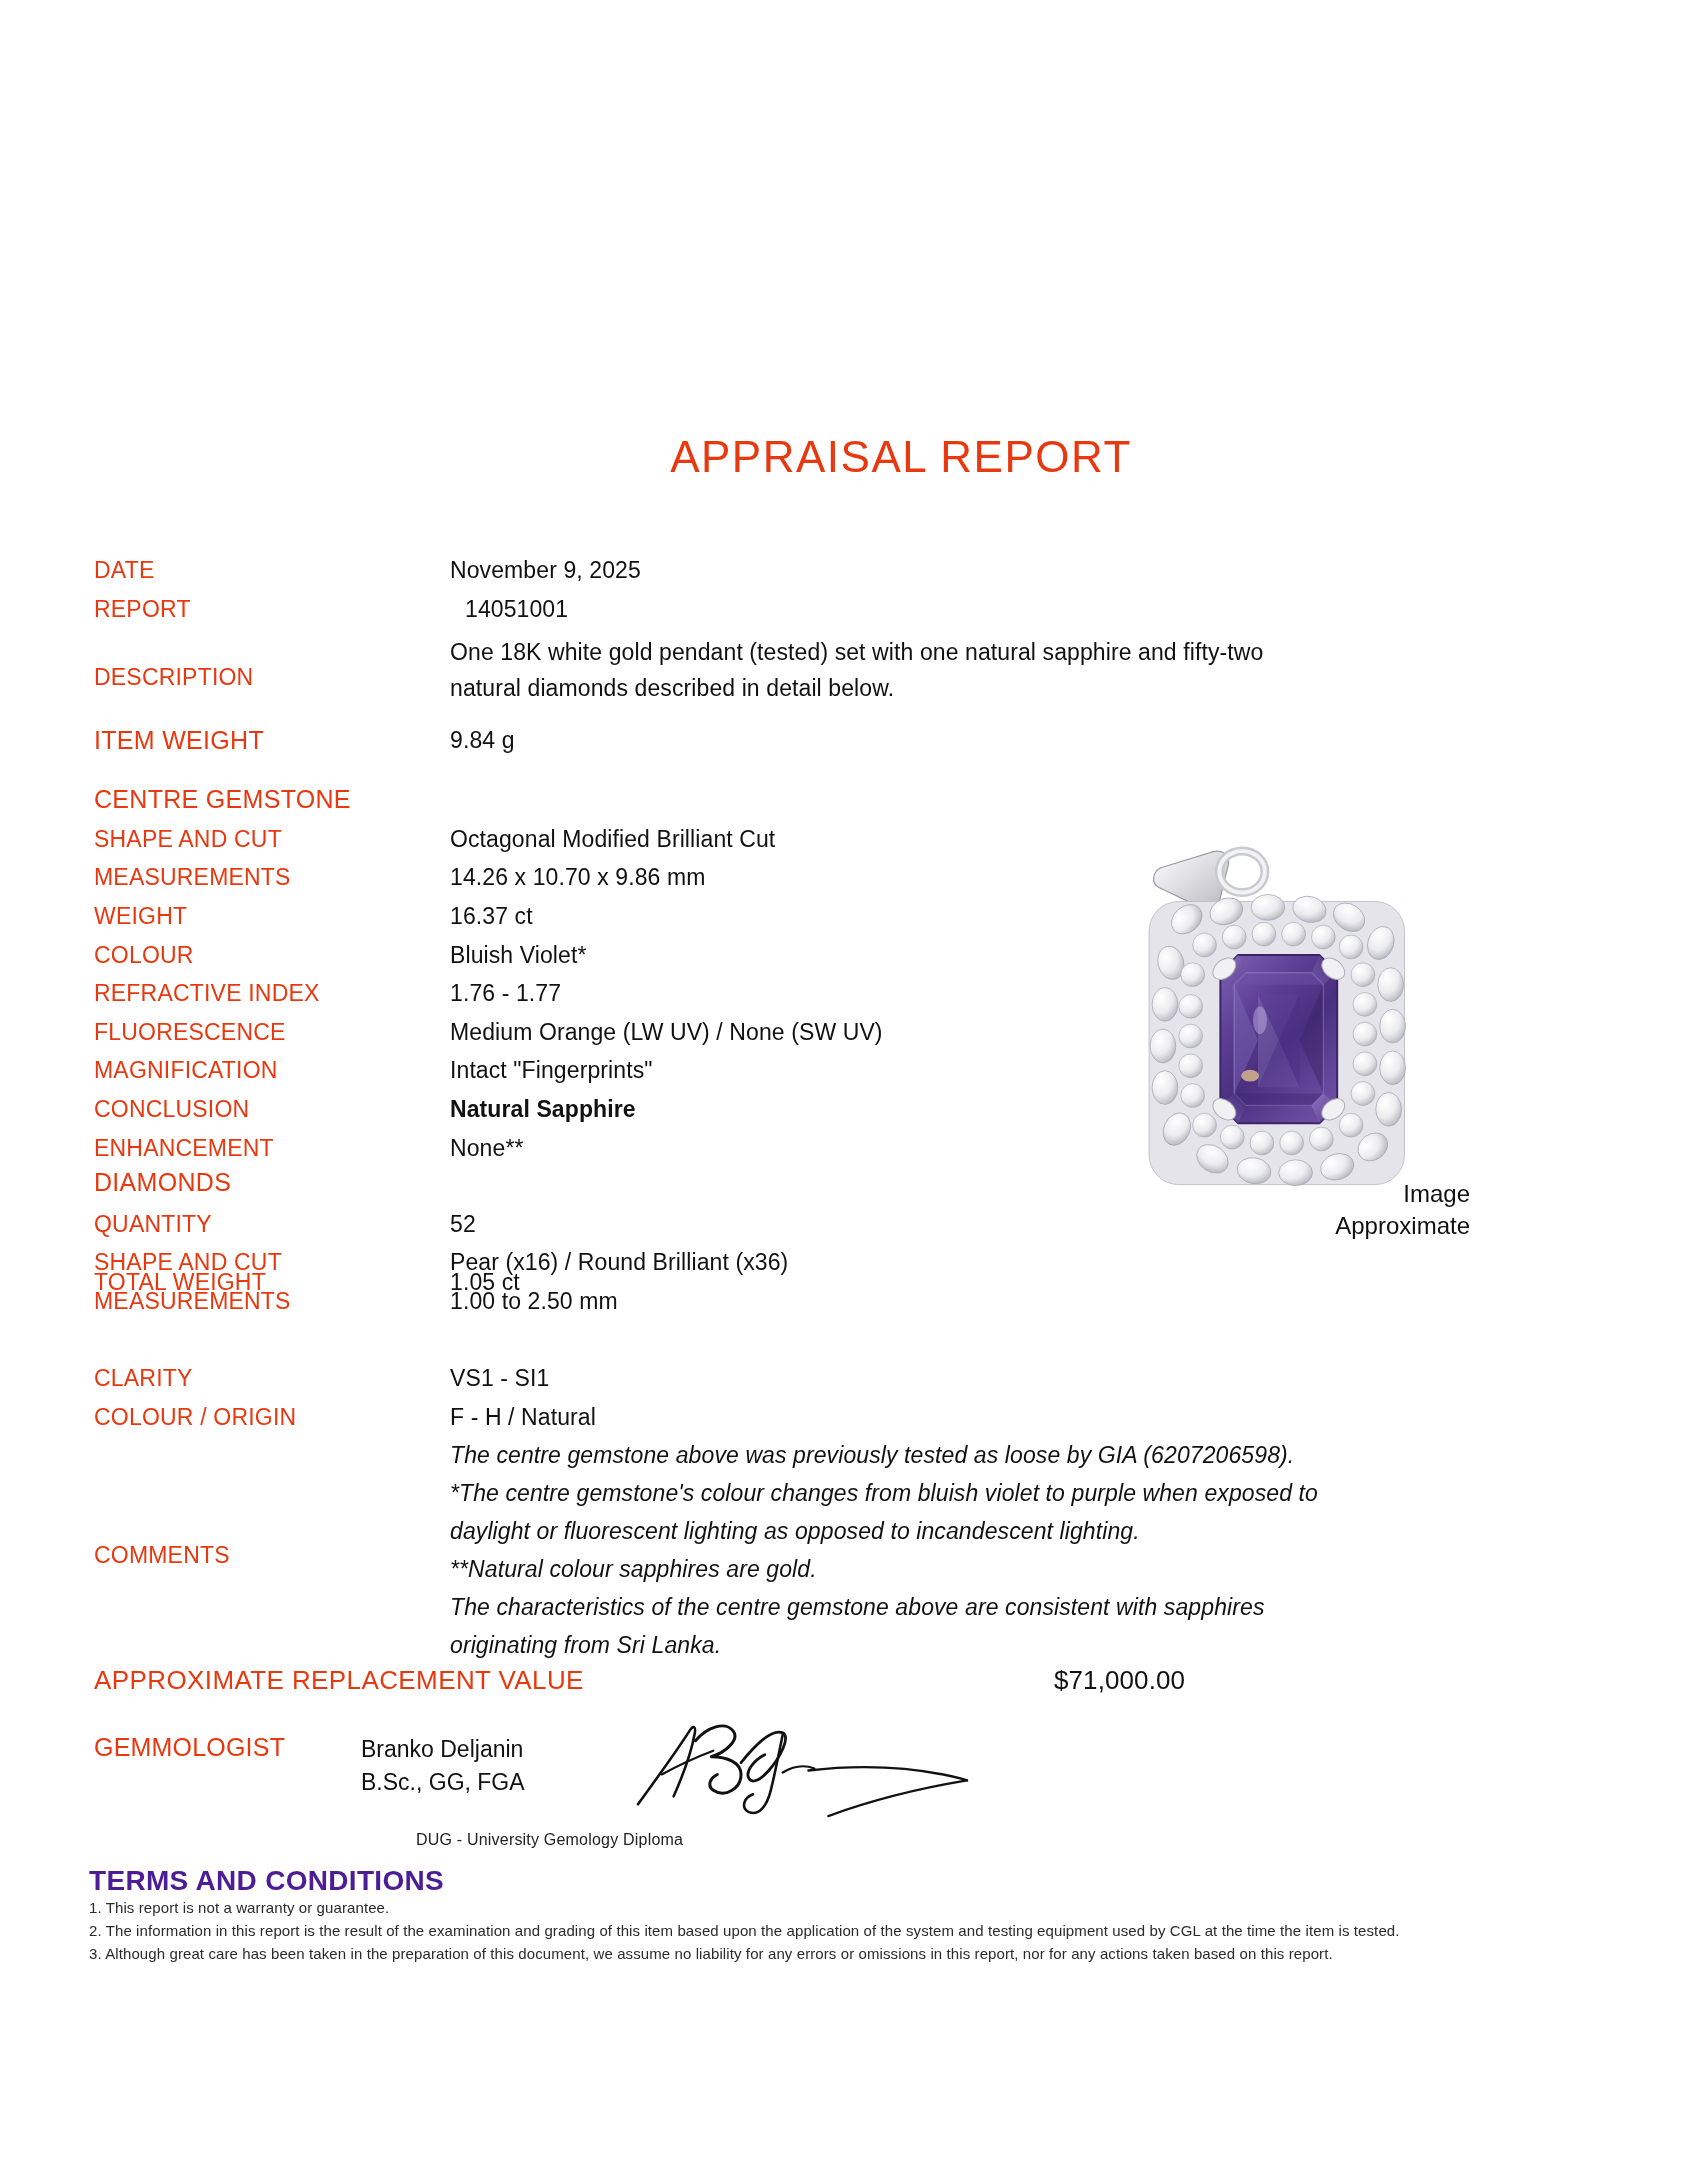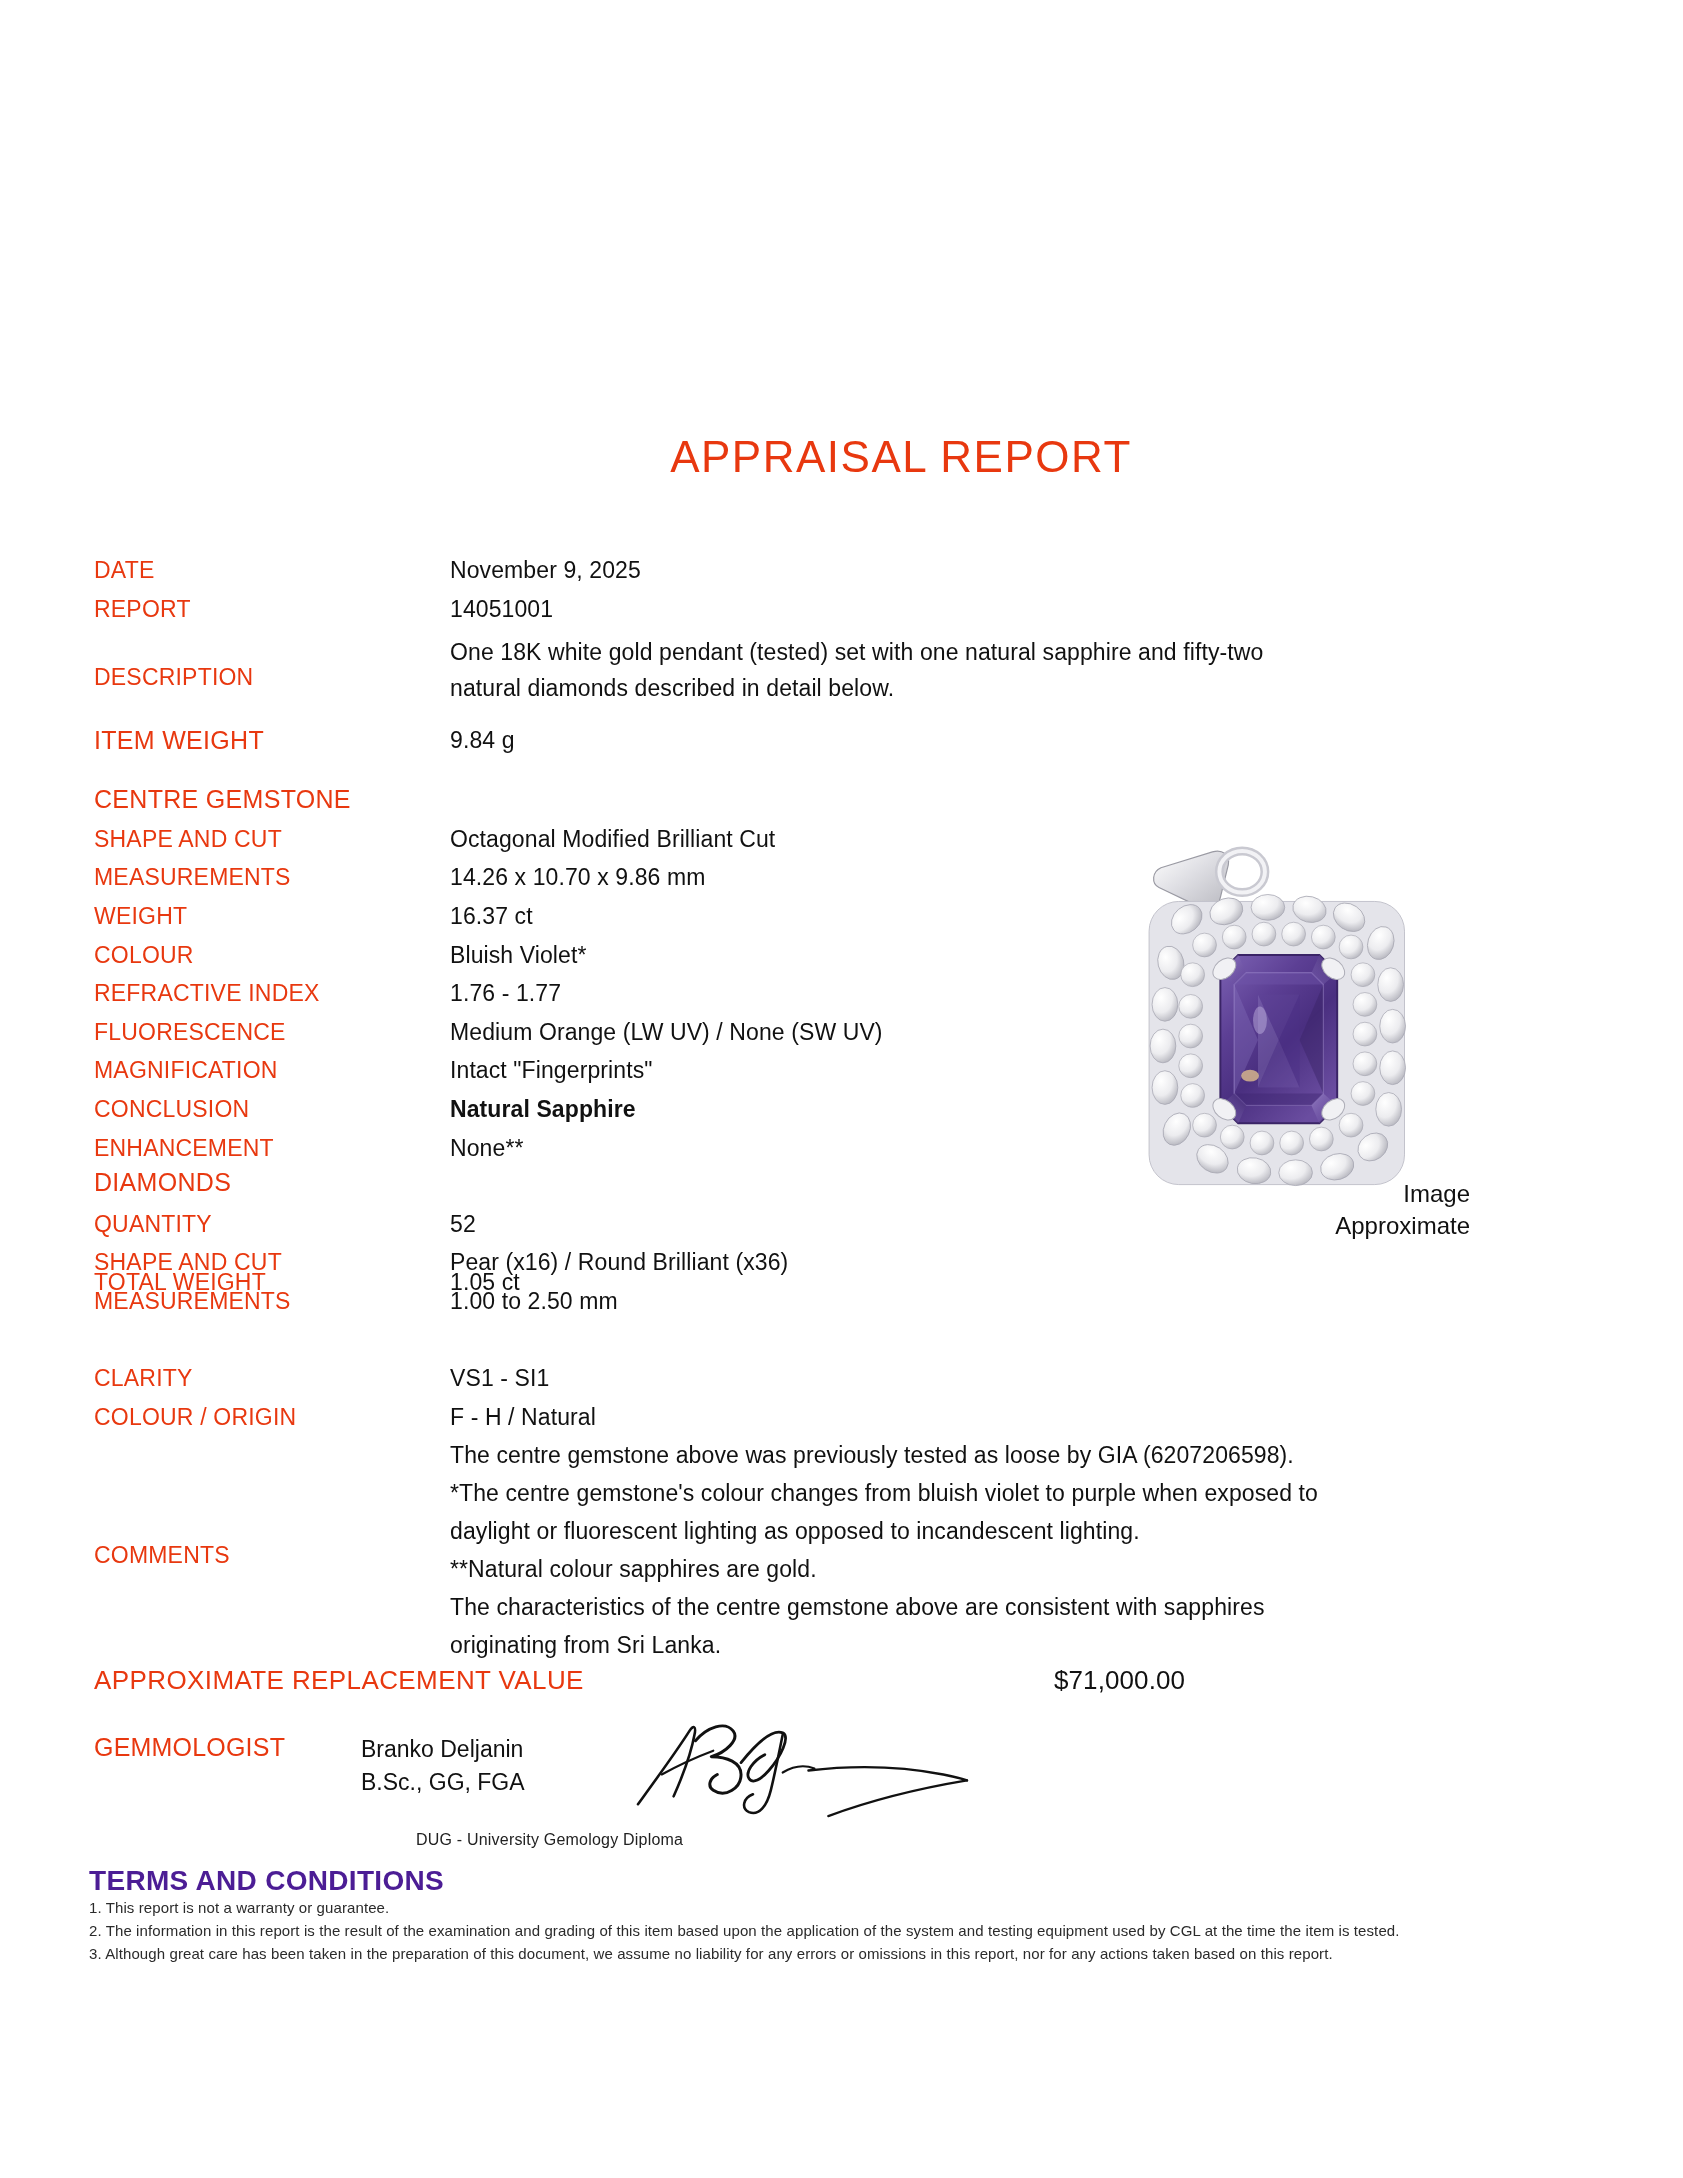--- a/index.html
+++ b/index.html
@@ -67,20 +67,21 @@
     letter-spacing: 0.1px;
   }
   .val.bold { font-weight: bold; }
   .val.money { font-size: 26px; font-weight: normal; }
 
   .val-line { display: block; }
 
   
   .comments-lines .val-line {
     line-height: 38px;
+    font-style: italic;
   }
 
   
   .repl-row .lbl {
     width: 891px;
     flex: 0 0 891px;
     font-size: 26px;
     letter-spacing: 0.4px;
   }
   .repl-row .val {
@@ -160,21 +161,21 @@
 
 <div class="page">
 
   <div class="doc-title">APPRAISAL REPORT</div>
 
   <div class="row" style="top:556px;">
     <div class="lbl">DATE</div>
     <div class="val">November 9, 2025</div>
   </div>
 
-  <div class="row" style="top:595px;">
+  <div class="row" style="top:595px;gap:15px;">
     <div class="lbl">REPORT</div>
     <div class="val">14051001</div>
   </div>
 
   <div class="row" style="top:634px;">
     <div class="lbl" style="padding-top:29px;">DESCRIPTION</div>
     <div class="val">
       <span class="val-line" style="line-height:36px;">One 18K white gold pendant (tested) set with one natural sapphire and fifty-two</span>
       <span class="val-line" style="line-height:36px;">natural diamonds described in detail below.</span>
     </div>

